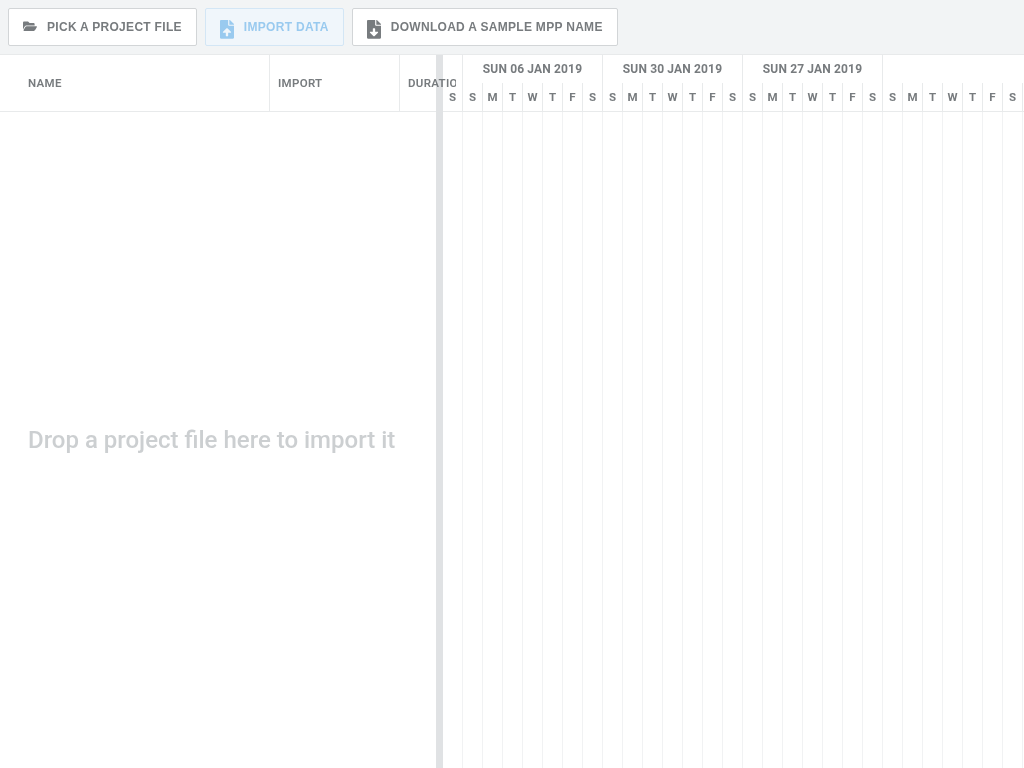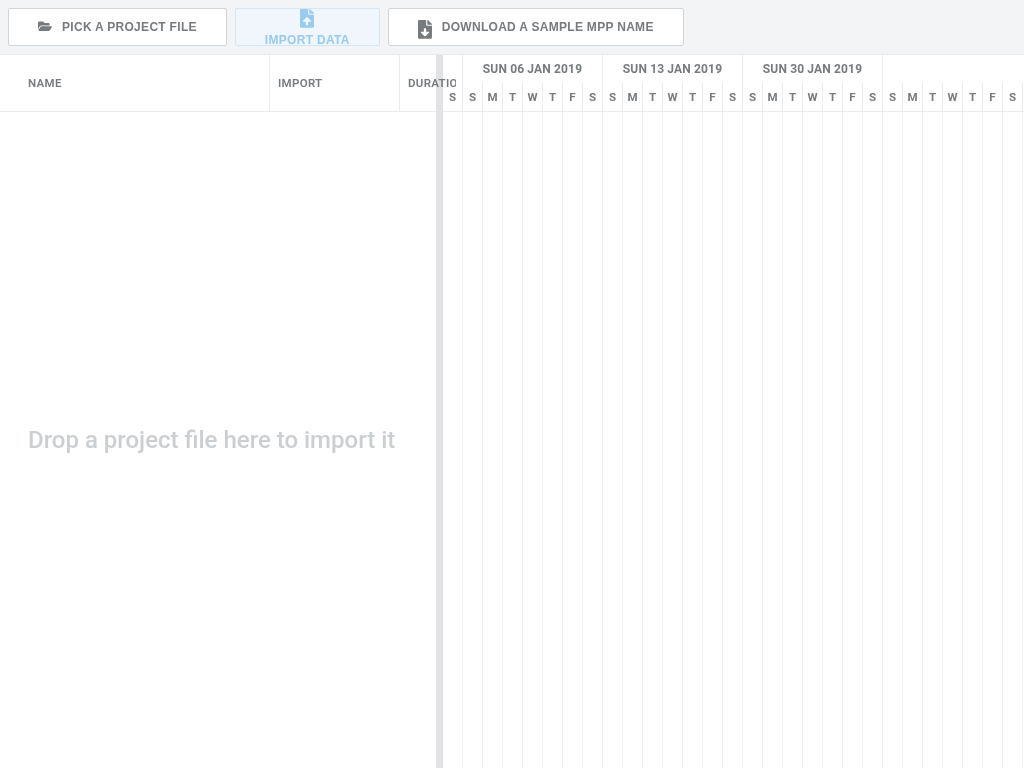--- a/index.html
+++ b/index.html
@@ -17,39 +17,38 @@
   height: 55px;
   background: #f2f4f5;
   border-bottom: 1px solid #e8eaeb;
   display: flex;
   align-items: center;
   padding: 0 8px;
   gap: 8px;
 }
 .btn {
   height: 38px;
-  padding: 0 29px;
+  padding: 0 14px;
   border: 1px solid #d2d5d7;
   border-radius: 2px;
   background: #fff;
   display: inline-flex;
   align-items: center;
   gap: 10px;
   font-size: 12px;
   font-weight: 600;
   letter-spacing: 0.3px;
   color: #777b7e;
   cursor: pointer;
 }
 .btn-disabled {
   color: #99caef;
   background: #f0f6fb;
   border-color: #d3e6f5;
   cursor: default;
-  flex-direction: column;
 }
 .btn-disabled .icon { color: #99caef; }
 .icon { width: 14px; height: 14px; flex: 0 0 14px; }
 
 
 .main {
   display: flex;
   height: calc(768px - 55px);
 }
 
@@ -207,22 +206,22 @@
     </div>
   </div>
 
   <div class="splitter"></div>
 
   <div class="timeline">
     <div class="tl-header">
       <div class="tl-weeks" id="tl-weeks">
           <div class="tl-week first"></div>
           <div class="tl-week">SUN 06 JAN 2019</div>
-          <div class="tl-week">SUN 13 JAN 2019</div>
           <div class="tl-week">SUN 30 JAN 2019</div>
+          <div class="tl-week">SUN 27 JAN 2019</div>
         </div>
       <div class="tl-days-row" id="tl-days">
           <div class="tl-day-h">S</div>
           <div class="tl-day-h">S</div>
           <div class="tl-day-h">M</div>
           <div class="tl-day-h">T</div>
           <div class="tl-day-h">W</div>
           <div class="tl-day-h">T</div>
           <div class="tl-day-h">F</div>
           <div class="tl-day-h">S</div>

